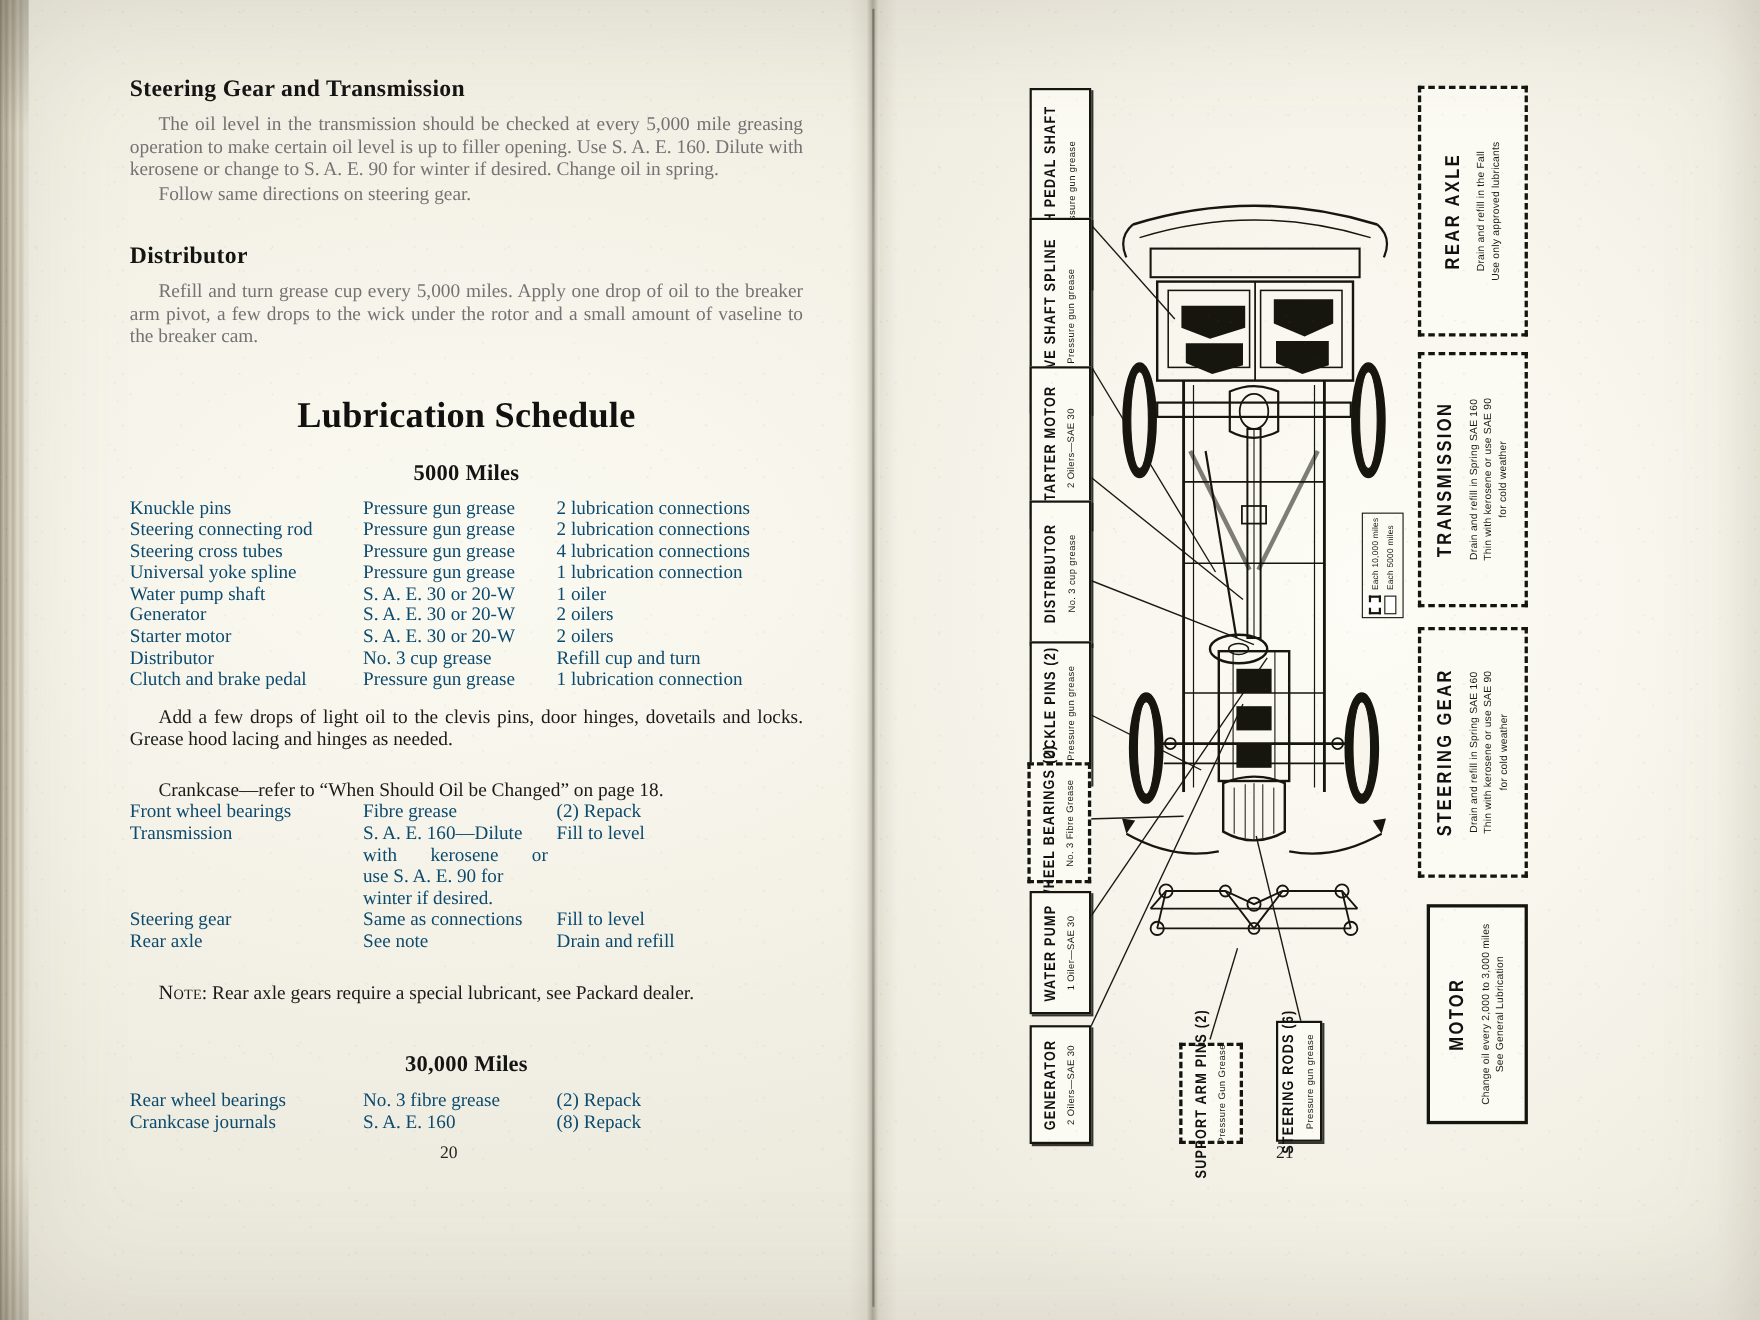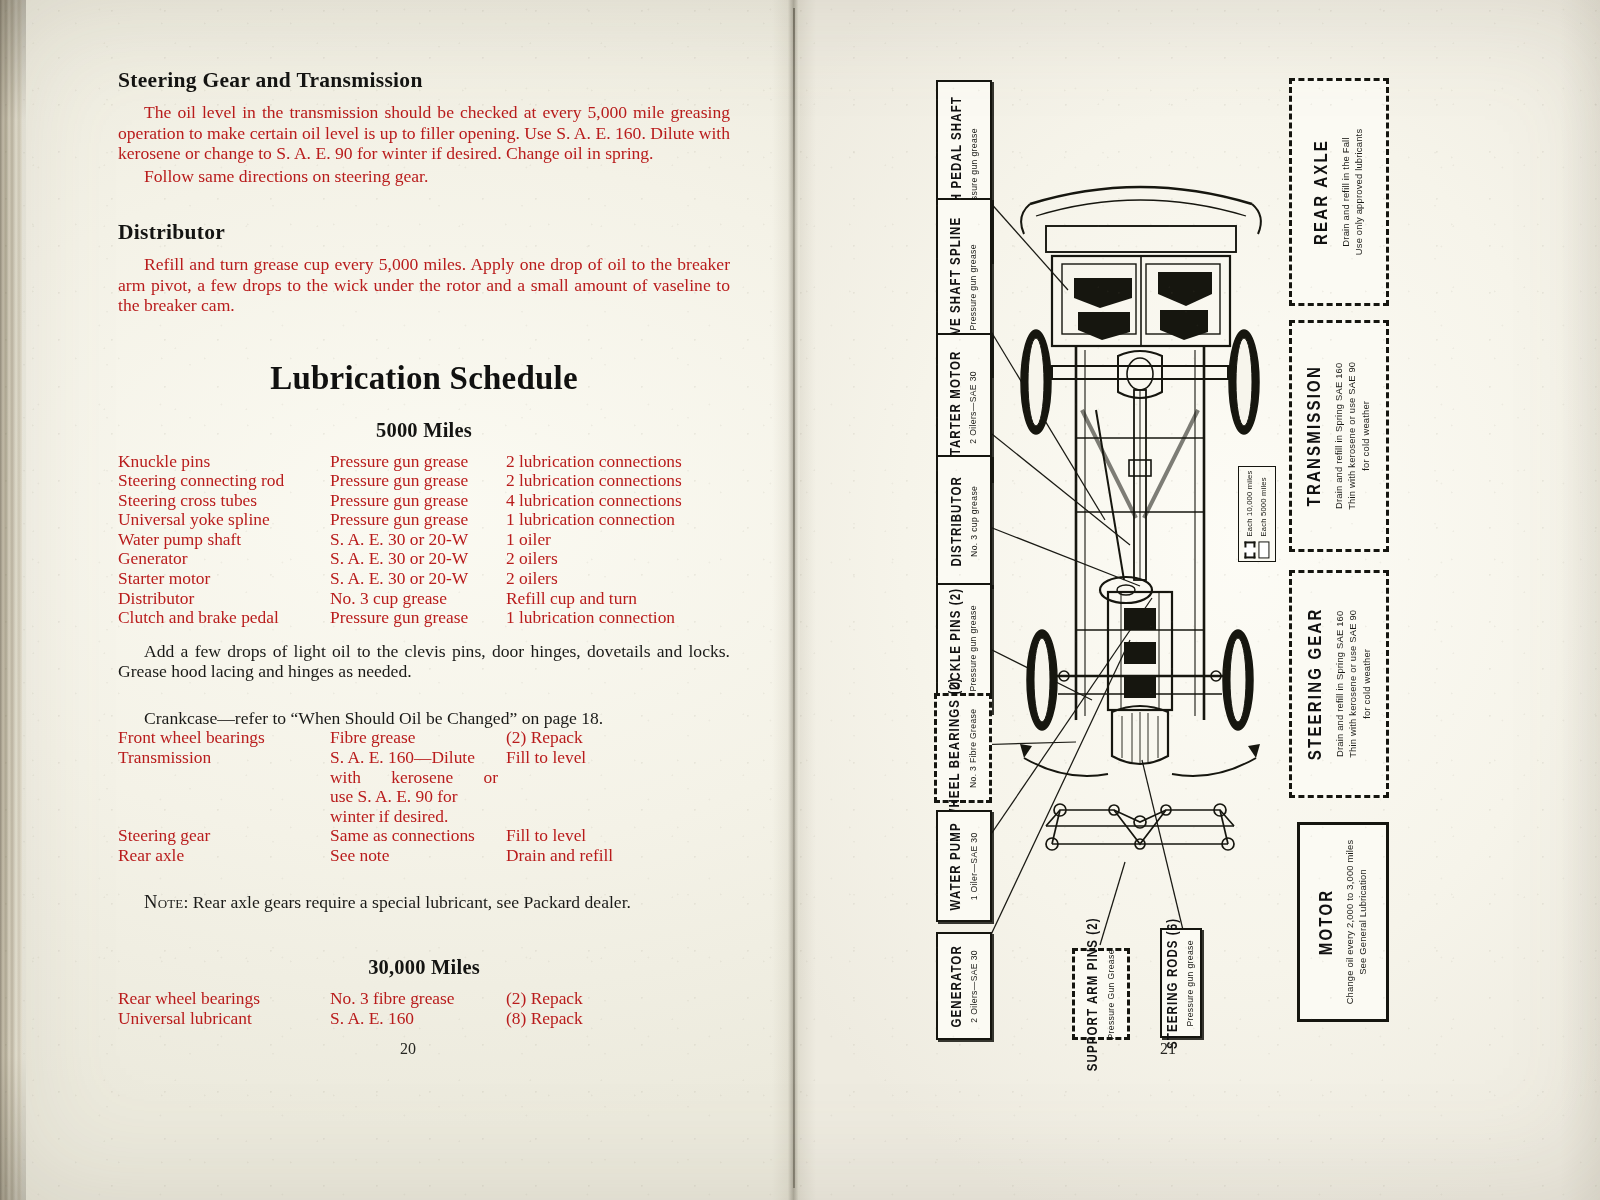--- a/index.html
+++ b/index.html
@@ -105,21 +105,21 @@
     margin: 0 0 9px 0;
     color: #141412;
   }
   h2.sec-head.second { margin-top: 34px; }
   p.body {
     margin: 0 0 2px 0;
     font-size: 17.6px;
     line-height: 20.5px;
     text-align: justify;
     text-indent: 26px;
-    color: #b91c1c;
+    color: #737373;
   }
   p.body.nojust { text-align: left; }
 
   h1.big-title {
     text-align: center;
     font-size: 33px;
     font-weight: bold;
     letter-spacing: 0.2px;
     margin: 44px 0 22px 0;
     color: #111110;
@@ -136,21 +136,21 @@
 
   table.lube {
     border-collapse: collapse;
     width: 100%;
     font-size: 17.4px;
     line-height: 19.6px;
   }
   table.lube td {
     padding: 0 0 0 0;
     vertical-align: top;
-    color: #b91c1c;
+    color: #0c4a6e;
     white-space: nowrap;
   }
   table.lube td.c1 { width: 212px; }
   table.lube td.c2 { width: 176px; }
   table.lube td.c3 { width: auto; }
   td.c2 .cont { display: block; }
   td.c2 .cont.j {
     display: block;
     width: 168px;
     text-align: justify;
@@ -379,21 +379,21 @@
 
     <h3 class="miles spaced">30,000 Miles</h3>
     <table class="lube">
       <tbody>
         <tr>
           <td class="c1">Rear wheel bearings</td>
           <td class="c2">No. 3 fibre grease</td>
           <td class="c3">(2) Repack</td>
         </tr>
         <tr>
-          <td class="c1">Universal lubricant</td>
+          <td class="c1">Crankcase journals</td>
           <td class="c2">S. A. E. 160</td>
           <td class="c3">(8) Repack</td>
         </tr>
       </tbody>
     </table>
   </div>
 
   <div class="folio left">20</div>
 
   <div class="figure-area">

